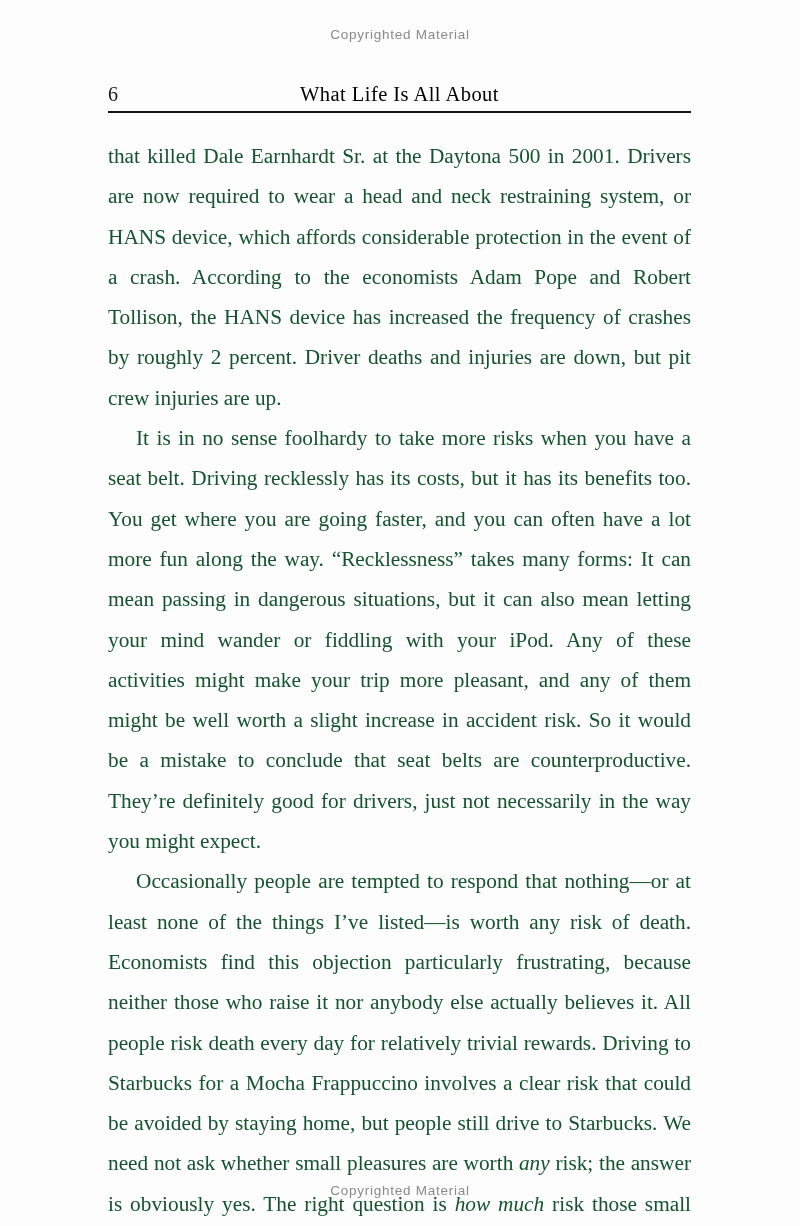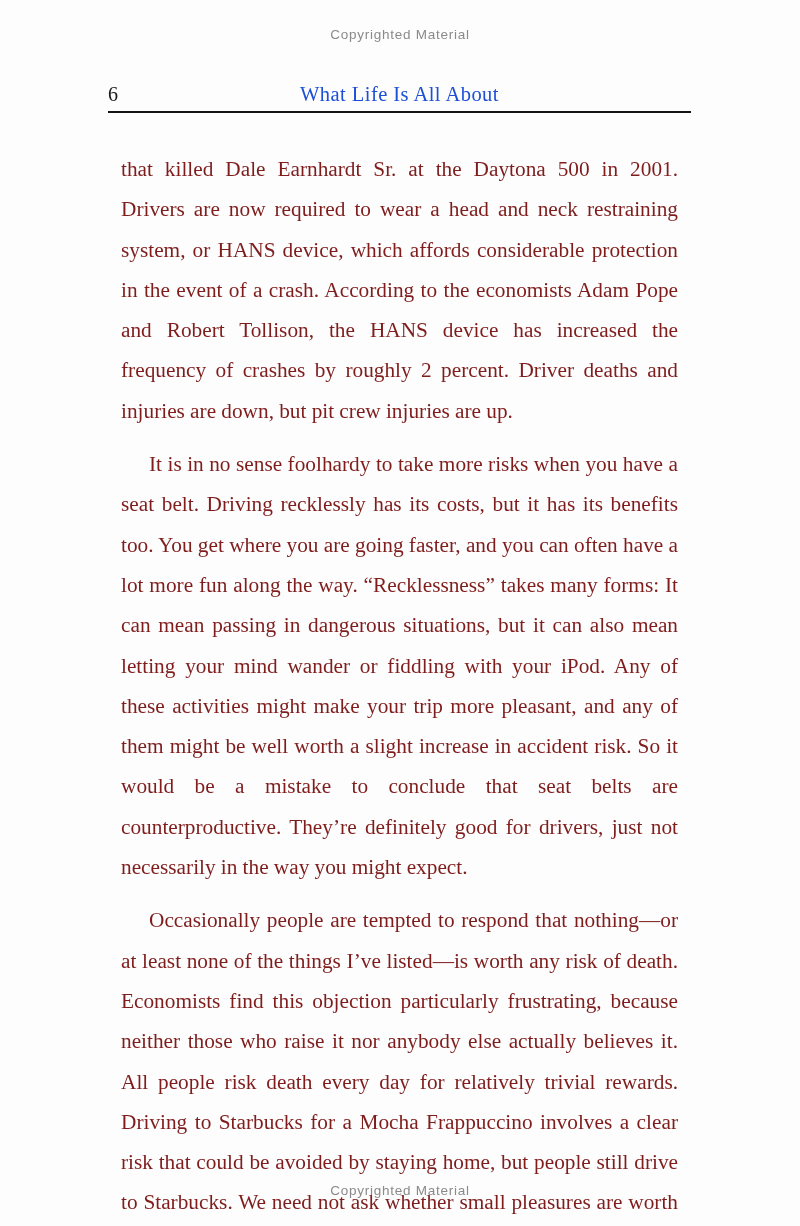--- a/index.html
+++ b/index.html
@@ -58,48 +58,48 @@
   .head-title {
     position: absolute;
     left: 0;
     top: 0;
     width: 583px;
     text-align: center;
     font-family: "Liberation Serif", serif;
     font-size: 20.5px;
     line-height: 28px;
     letter-spacing: 0.45px;
-    color: #1d4ed8;
+    color: #000000;
     white-space: nowrap;
   }
   .head-rule {
     position: absolute;
     top: 111px;
     left: 108px;
     width: 583px;
     height: 1.6px;
     background: #141414;
   }
 
   
   .body-text {
     position: absolute;
     top: 136px;
     left: 108px;
     width: 583px;
   }
   .body-text p {
-    margin: 13px;
+    margin: 0;
     font-size: 21.3px;
     line-height: 40.3px;
     text-align: justify;
     text-justify: inter-word;
     -webkit-hyphens: none;
     hyphens: none;
-    color: #7f1d1d;
+    color: #14532d;
     word-spacing: -0.1px;
   }
   .body-text p.indent {
     text-indent: 28px;
   }
   .body-text p em {
   }
 </style>
 </head>
 <body>

